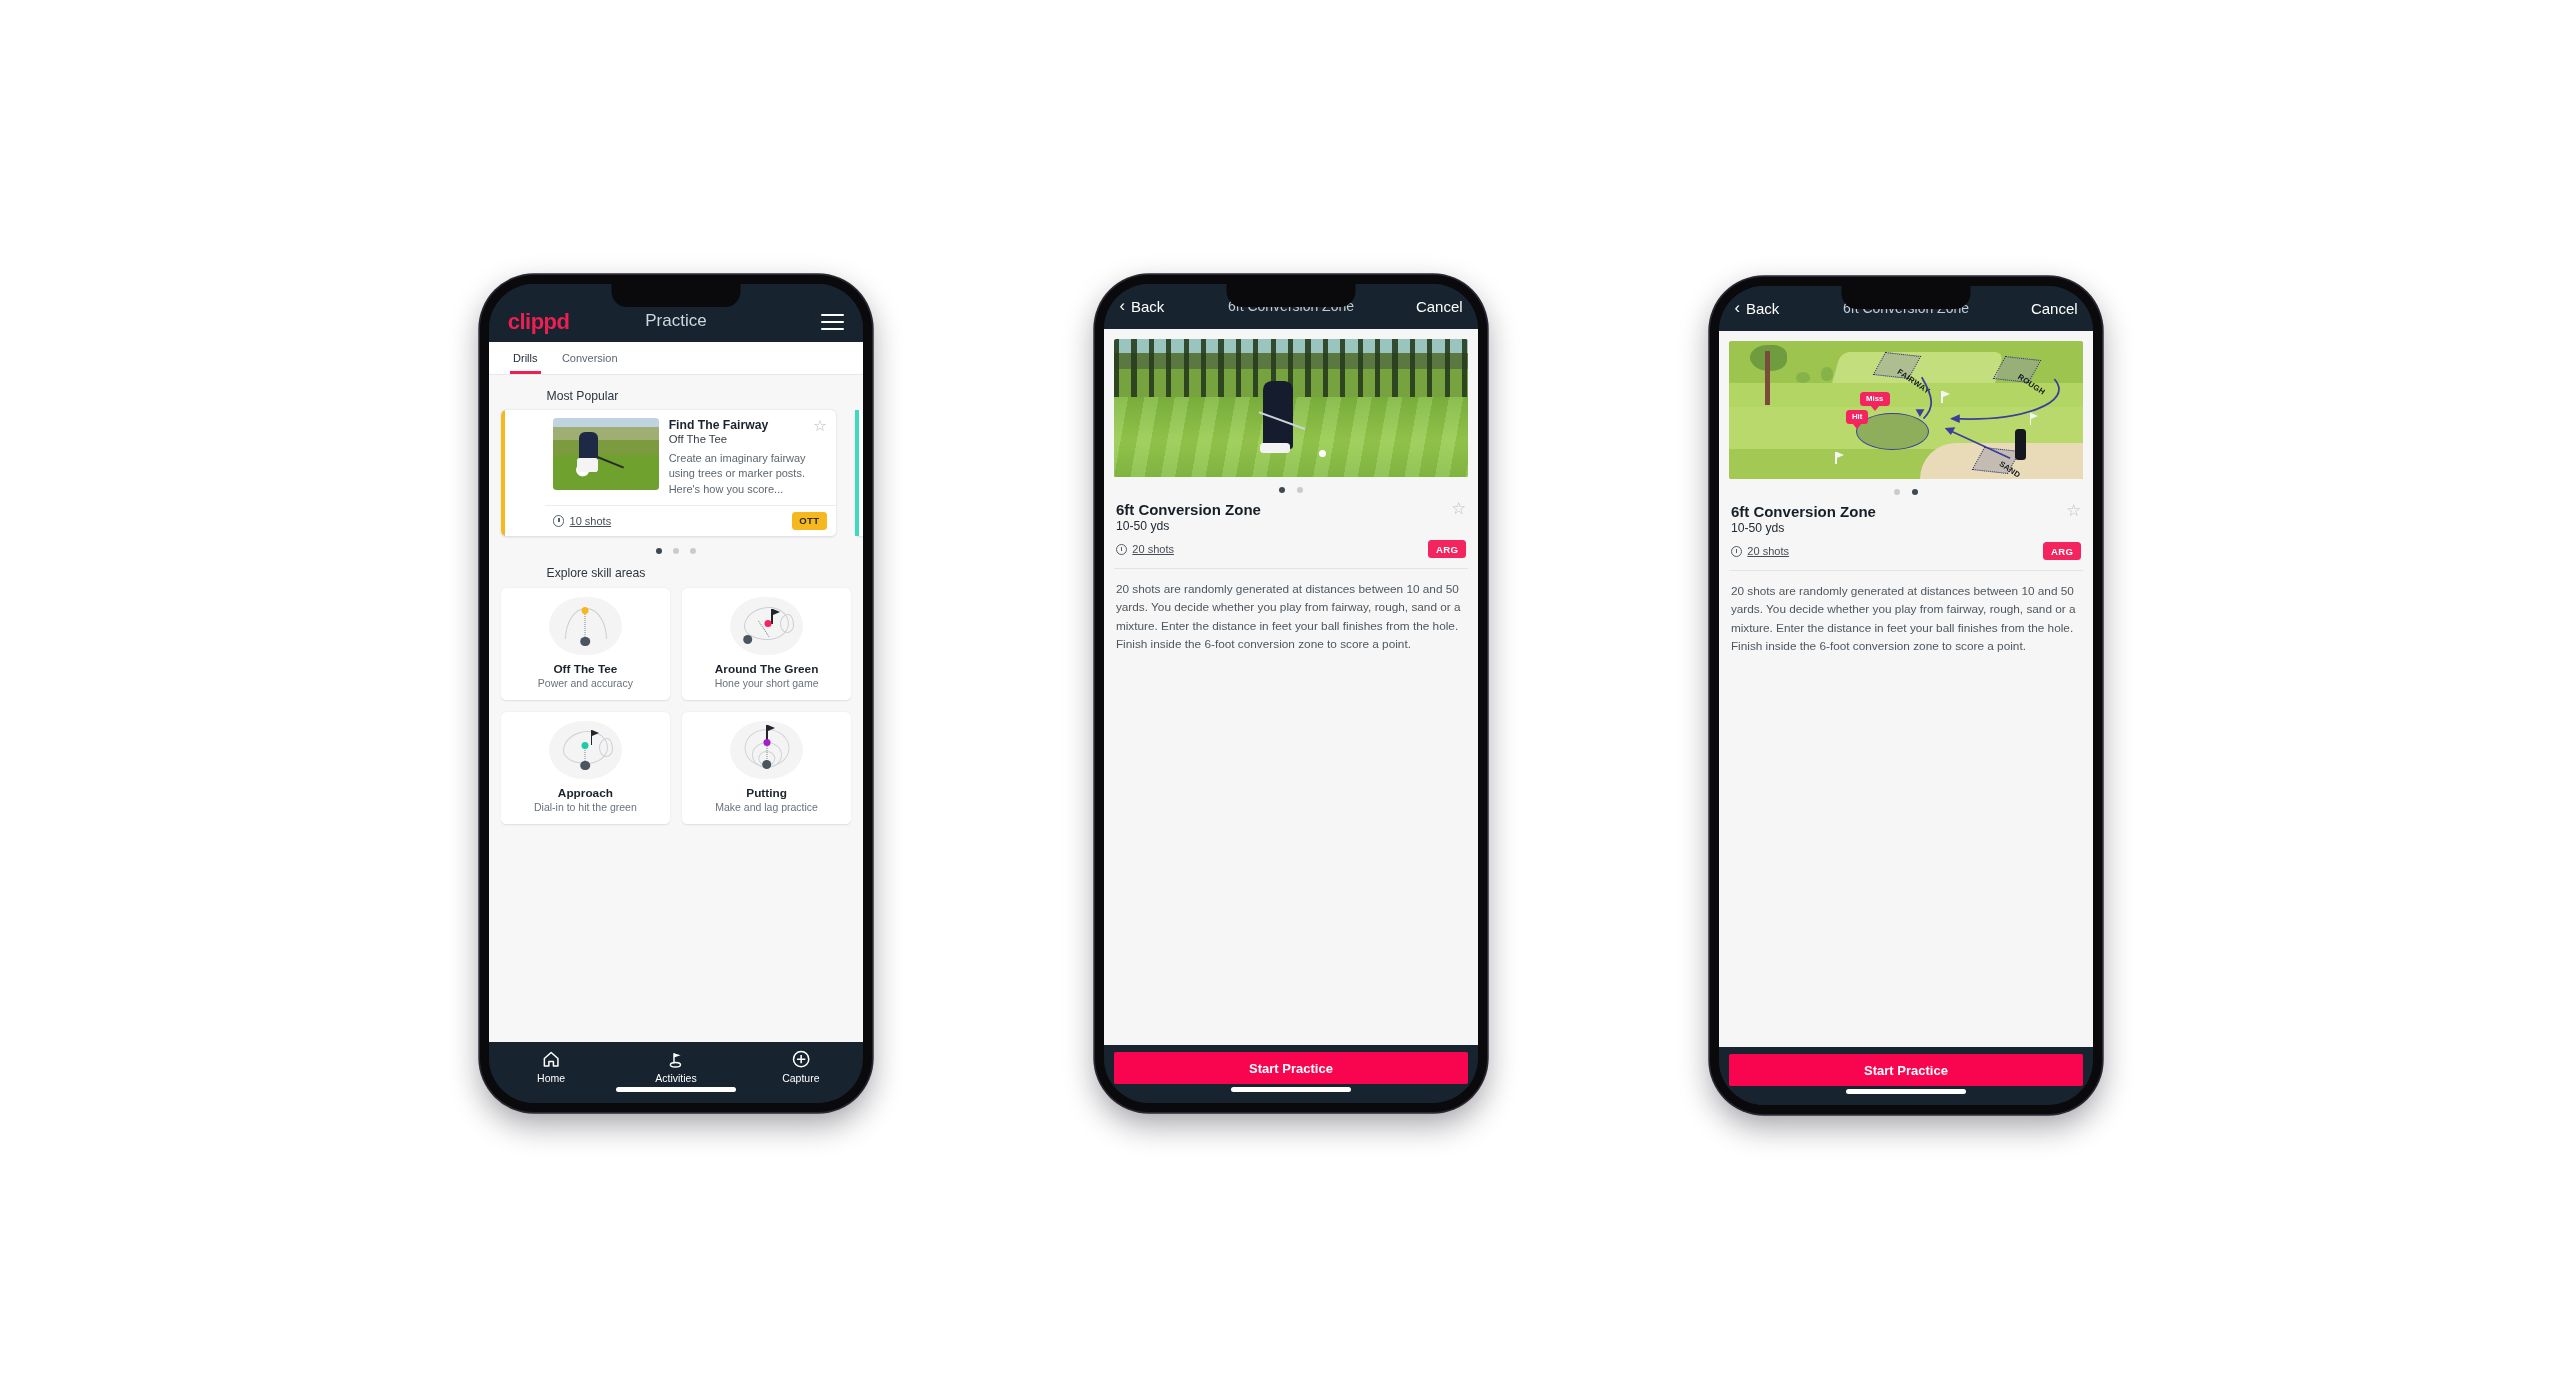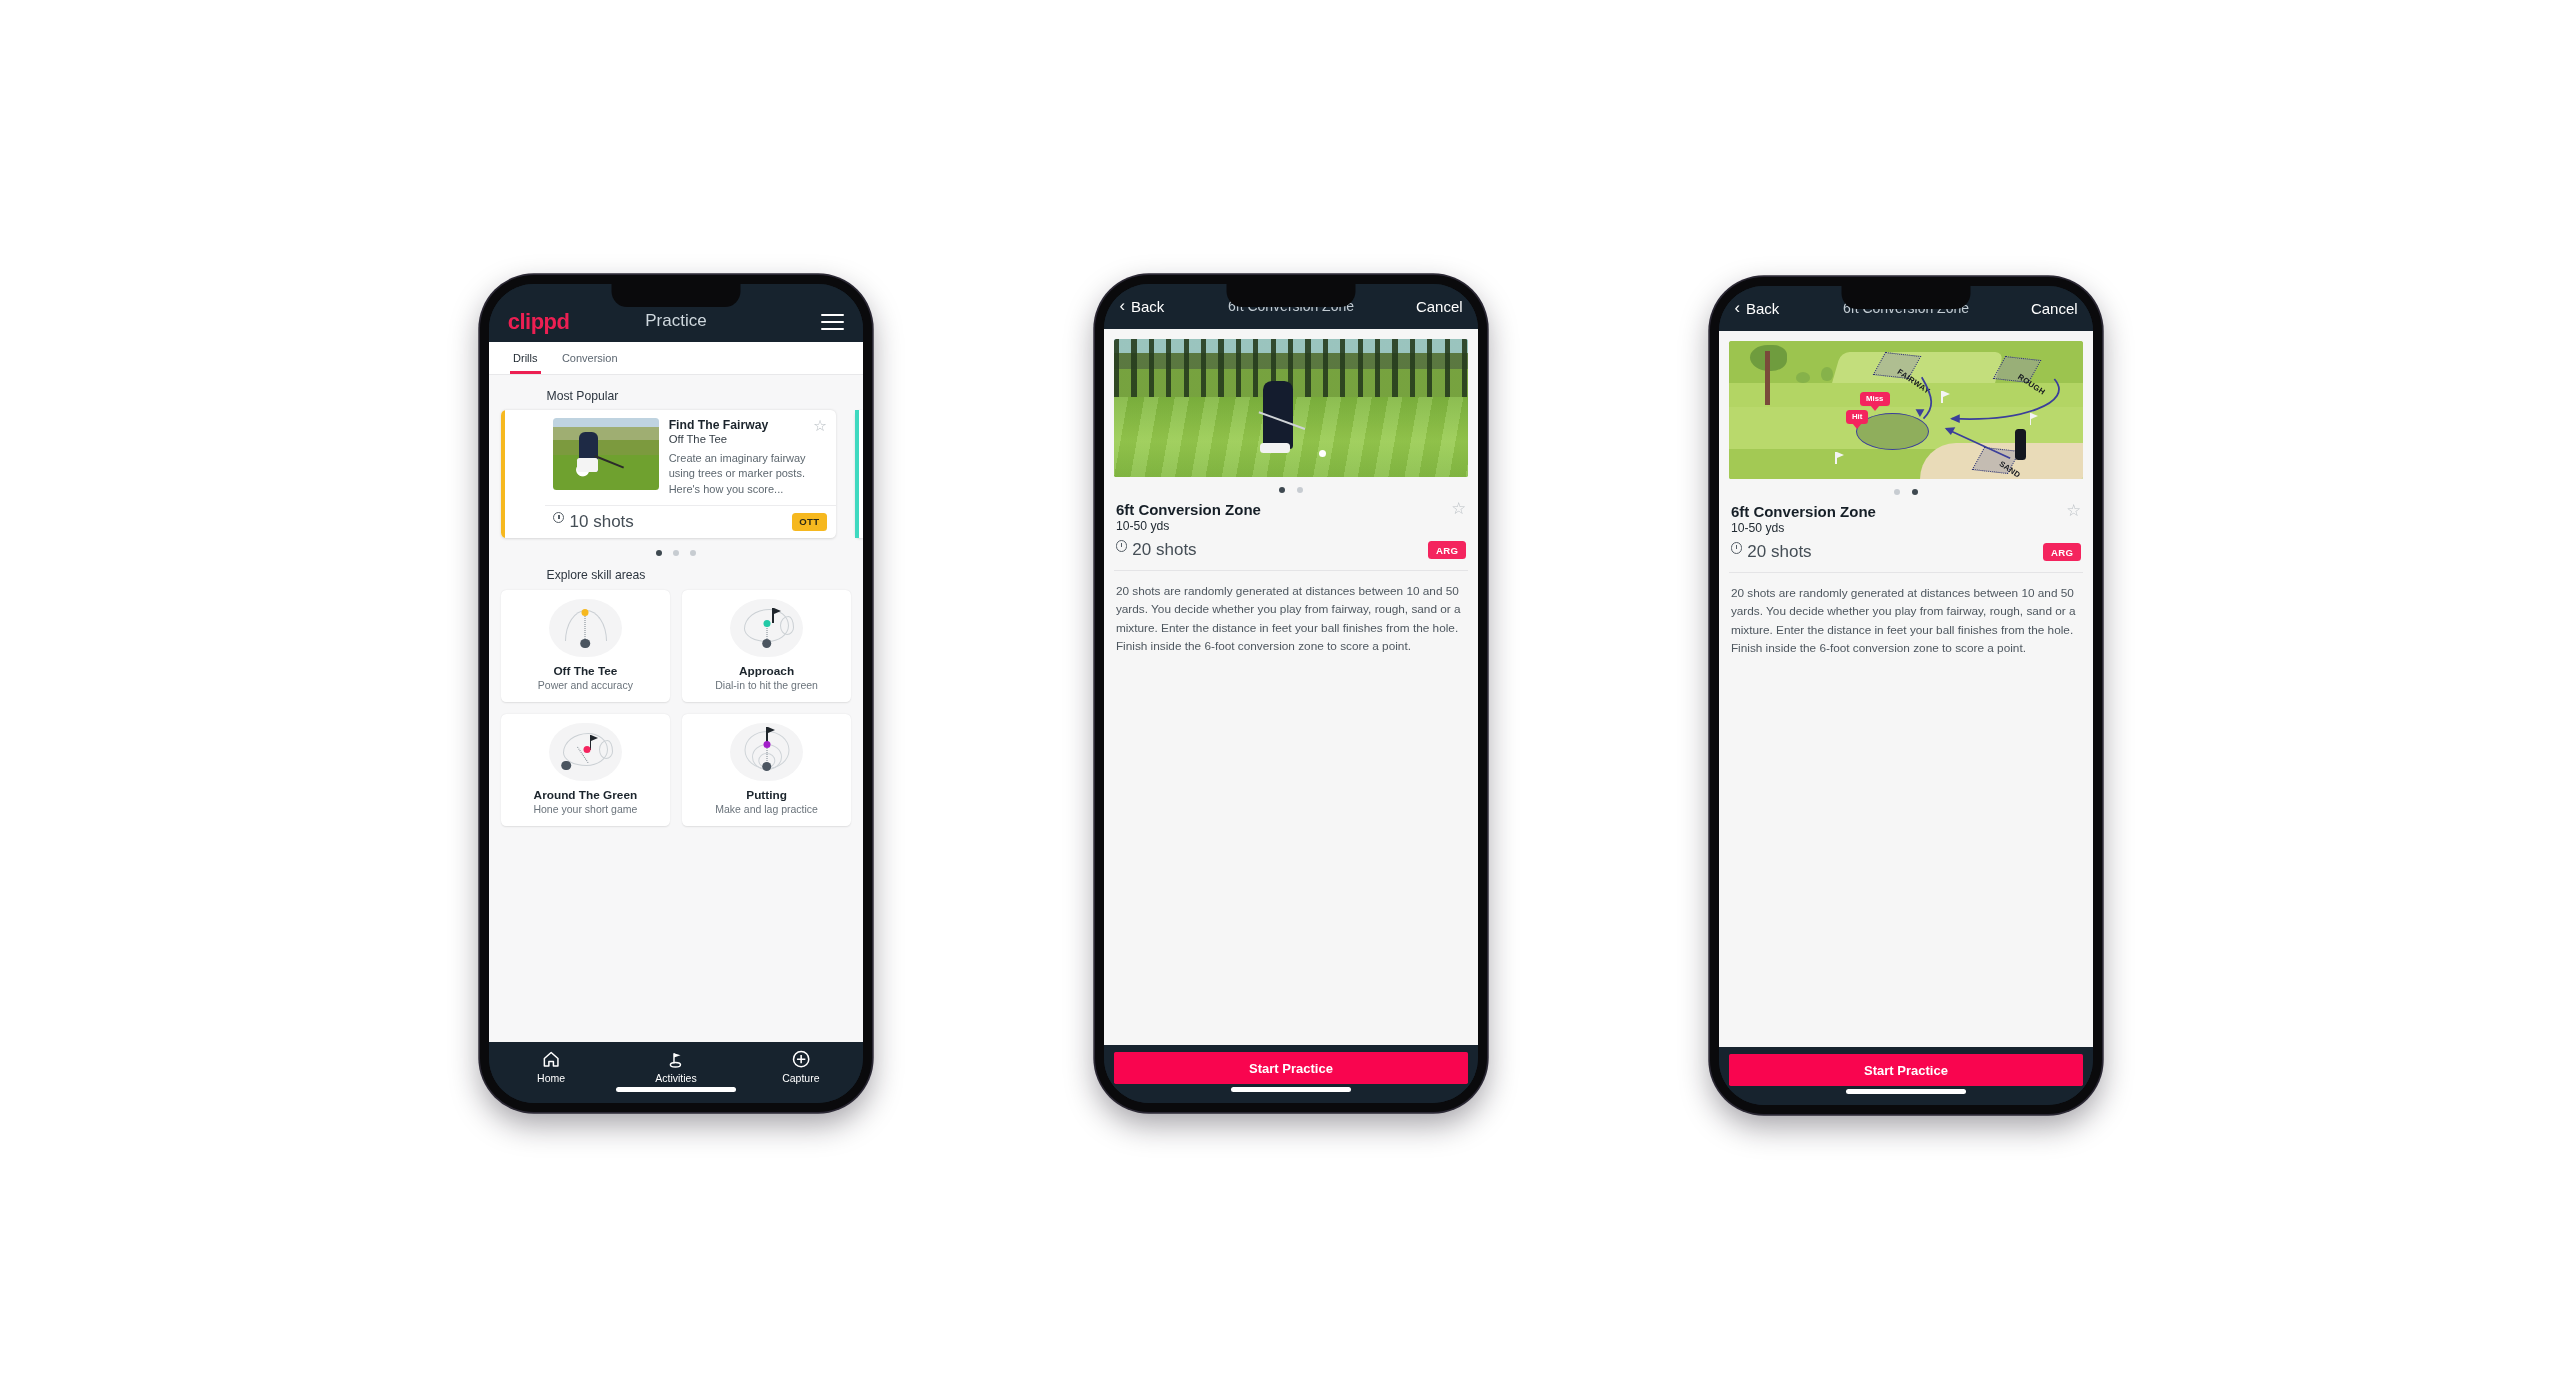--- a/index.html
+++ b/index.html
@@ -124,21 +124,21 @@
   .star {
     position: absolute; right: 8.7px; top: 7.8px;
     font-size: 15.7px; color: #b9bfc4; line-height: 1;
   }
   .drill-foot {
     border-top: 0.9px solid #ececee;
     margin-left: 4.4px;
     padding: 6.1px 8.7px 6.1px 7.8px;
     display: flex; align-items: center; justify-content: space-between;
   }
-  .shots { font-size: 17px; color: #454e56; display: flex; align-items: flex-start; gap: 5.2px; }
+  .shots { font-size: 11px; color: #454e56; display: flex; align-items: flex-end; gap: 5.2px; text-decoration: underline; }
   .clock-ic {
     width: 11.3px; height: 11.3px; border-radius: 50%; border: 1.2px solid #555e66;
     position: relative;
   }
   .clock-ic::after {
     content:""; position:absolute; left:4.4px; top:2.1px; width:1.1px; height:3.8px;
     background:#555e66;
   }
   .badge {
     font-size: 9.6px; font-weight: bold; letter-spacing: 0.3px;
@@ -420,40 +420,40 @@
               <div class="ball-dark" style="top:40px;"></div>
             </div>
             <div class="skill-name">Off The Tee</div>
             <div class="skill-desc">Power and accuracy</div>
           </div>
 
           <div class="skill-card">
             <div class="skill-ico">
               <div class="green-blob"></div>
               <div class="bunker-blob"></div>
+              <div class="flag" style="left:41px;top:12.2px;"></div>
+              <div class="vline" style="left:28px;top:24.4px;height:19px;transform:rotate(-34deg);transform-origin:top;"></div>
+              <div class="ball-color" style="left:38px;top:23.5px;background:#f4245e;"></div>
+              <div class="ball-dark" style="left:17.4px;top:38px;"></div>
+            </div>
+            <div class="skill-name">Around The Green</div>
+            <div class="skill-desc">Hone your short game</div>
+          </div>
+
+          <div class="skill-card">
+            <div class="skill-ico">
+              <div class="green-blob"></div>
+              <div class="bunker-blob"></div>
               <div class="flag" style="left:42px;top:9.6px;"></div>
               <div class="vline" style="top:23.5px;height:19px;"></div>
               <div class="ball-color" style="top:21px;background:#22c9a6;"></div>
               <div class="ball-dark" style="top:40px;"></div>
             </div>
             <div class="skill-name">Approach</div>
             <div class="skill-desc">Dial-in to hit the green</div>
-          </div>
-
-          <div class="skill-card">
-            <div class="skill-ico">
-              <div class="green-blob"></div>
-              <div class="bunker-blob"></div>
-              <div class="flag" style="left:41px;top:12.2px;"></div>
-              <div class="vline" style="left:28px;top:24.4px;height:19px;transform:rotate(-34deg);transform-origin:top;"></div>
-              <div class="ball-color" style="left:38px;top:23.5px;background:#f4245e;"></div>
-              <div class="ball-dark" style="left:17.4px;top:38px;"></div>
-            </div>
-            <div class="skill-name">Around The Green</div>
-            <div class="skill-desc">Hone your short game</div>
           </div>
 
           <div class="skill-card">
             <div class="skill-ico">
               <div class="ring" style="top:8.7px;width:45px;height:38px;"></div>
               <div class="ring" style="top:21px;width:30px;height:26px;"></div>
               <div class="ring" style="top:30px;width:17.4px;height:15.7px;"></div>
               <div class="flag" style="left:36px;top:4.4px;"></div>
               <div class="vline" style="top:21px;height:21px;"></div>
               <div class="ball-color" style="top:18.3px;background:#a21ec9;"></div>

